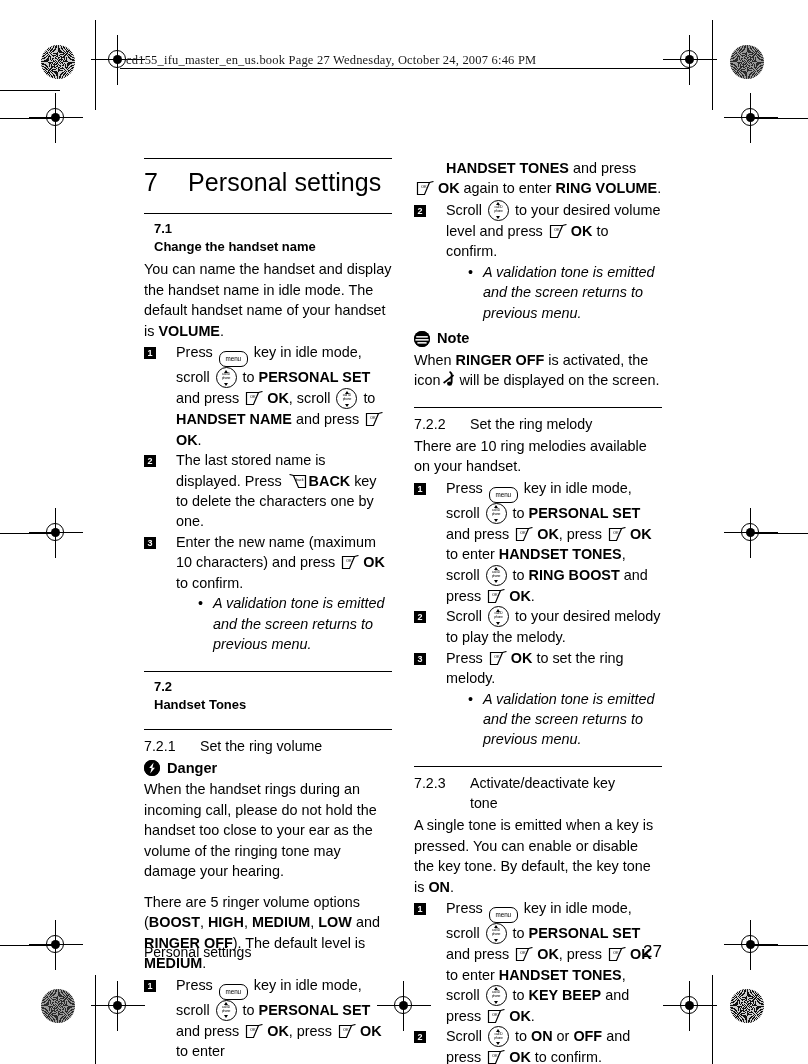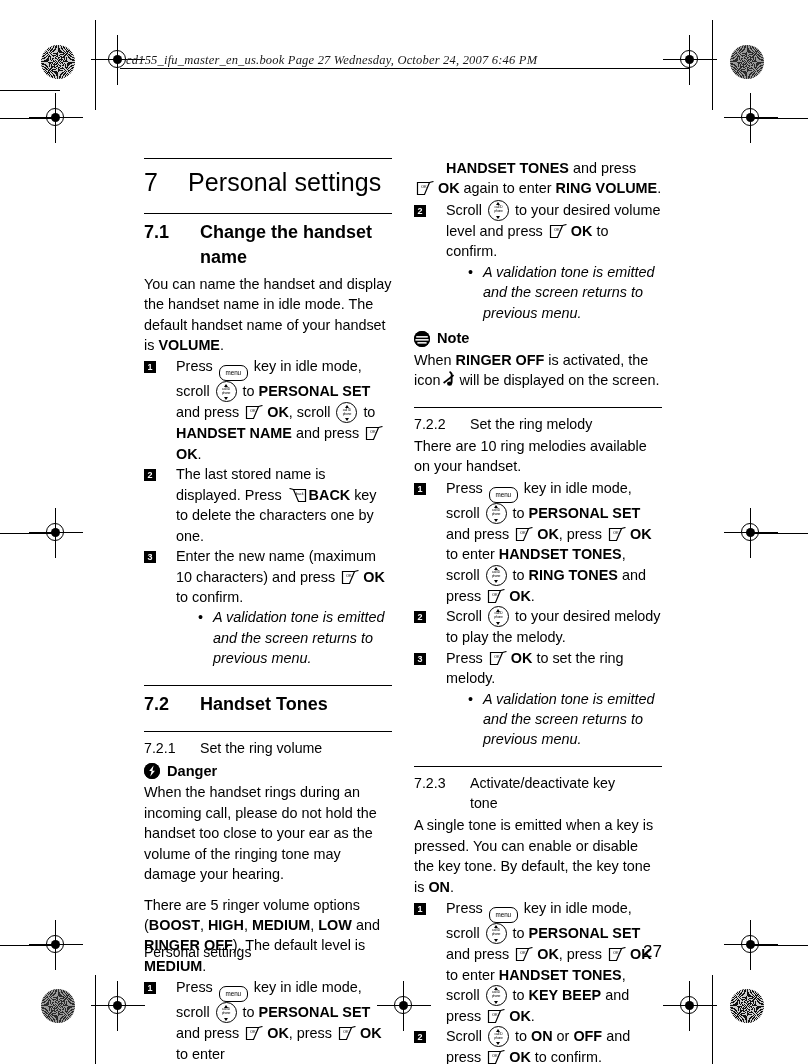--- a/index.html
+++ b/index.html
@@ -51,21 +51,20 @@
   
   .slug {
     position: absolute;
     left: 126px;
     top: 53px;
     font-family: "Liberation Serif", serif;
     font-size: 12.5px;
     letter-spacing: 0.2px;
     color: #1a1a1a;
     white-space: nowrap;
-    font-style: italic;
   }
   .slug-rule {
     position: absolute;
     left: 120px; top: 68px;
     width: 570px; height: 1px; background: #000;
   }
 
   
   .page {
     position: absolute;
@@ -92,24 +91,25 @@
   h1.chapter {
     font-weight: 400;
     font-size: 25px;
     margin: 6px 0 2px 0;
     letter-spacing: 0.1px;
     display: flex;
   }
   h1.chapter .num { width: 44px; flex: none; }
 
   h2.sec {
-    font-size: 18px;
+    font-size: 13px;
     font-weight: bold;
-    margin: 4px 0 3px 0;
+    margin: 4px 0 3px 10px;
     display: flex;
+    flex-direction: column;
   }
   h2.sec .num { width: 56px; flex: none; }
 
   h3.subsec {
     font-size: 14.2px;
     font-weight: normal;
     margin: 3px 0 2px 0;
     display: flex;
   }
   h3.subsec .num { width: 56px; flex: none; }
@@ -531,21 +531,21 @@
               </svg></span><b>OK</b><span>, press</span>
           <span class="key key-ok"><svg width="20" height="16" viewBox="0 0 20 16">
                 <path d="M2.5 1.5 L14.5 1.5 L9.5 13.5 L2.5 13.5 Z" fill="#fff" stroke="#000" stroke-width="1.2"></path>
                 <text x="6" y="7" font-family="Liberation Sans, sans-serif" font-size="4" fill="#000">OK</text>
                 <path d="M14.5 1.5 L18.5 0.5" stroke="#000" stroke-width="1.2"></path>
               </svg></span><b>OK</b>
           <span>to enter</span>
           <b>HANDSET TONES</b><span>, scroll</span>
           <span class="key key-scroll"><span class="tri-up"></span><span class="lbl lbl-a">call ID</span><span class="lbl lbl-b">phone</span><span class="tri-dn"></span></span>
           <span>to</span>
-          <b>RING TONES</b>
+          <b>RING BOOST</b>
           <span>and press</span>
           <span class="key key-ok"><svg width="20" height="16" viewBox="0 0 20 16">
                 <path d="M2.5 1.5 L14.5 1.5 L9.5 13.5 L2.5 13.5 Z" fill="#fff" stroke="#000" stroke-width="1.2"></path>
                 <text x="6" y="7" font-family="Liberation Sans, sans-serif" font-size="4" fill="#000">OK</text>
                 <path d="M14.5 1.5 L18.5 0.5" stroke="#000" stroke-width="1.2"></path>
               </svg></span><b>OK</b><span>.</span>
         </span>
       </li>
 
       <li class="step">

